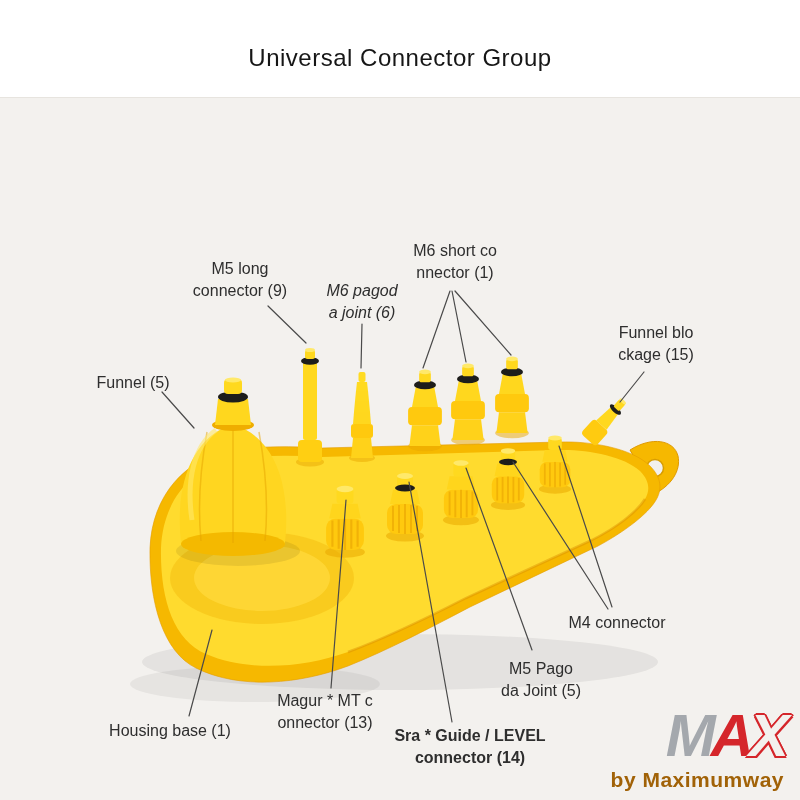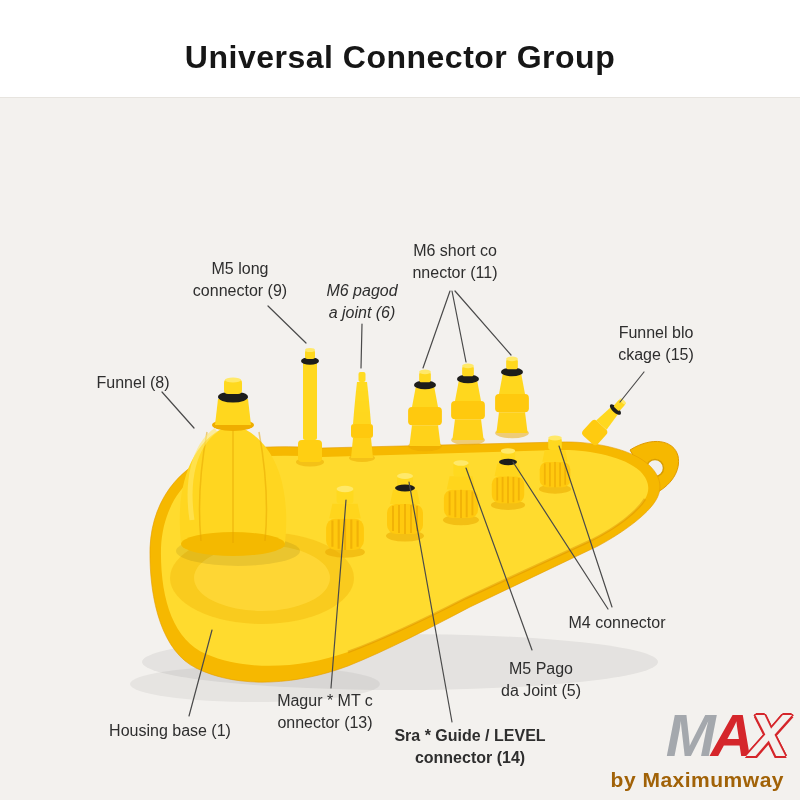--- a/index.html
+++ b/index.html
@@ -8,21 +8,21 @@
     background:#f3f1ee;overflow:hidden;
     font-family:"Liberation Sans",sans-serif;
   }
   .header{
     position:absolute;top:0;left:0;width:800px;height:98px;
     background:#ffffff;border-bottom:1px solid #e7e4df;
     display:flex;align-items:center;justify-content:center;
     padding-top:18px;box-sizing:border-box;
   }
   .title{
-    margin:0;font-size:32px;font-weight:700;color:#161616;letter-spacing:.5px;
+    margin:0;font-size:24px;font-weight:400;color:#161616;letter-spacing:.5px;
   }
   .diagram{position:absolute;top:0;left:0;width:800px;height:800px;}
   svg.illustration{position:absolute;top:0;left:0;}
   .label{
     position:absolute;transform:translateX(-50%);
     font-size:16px;line-height:1.38;color:#2e2e2e;
     text-align:center;white-space:pre-line;
   }
   .watermark{position:absolute;right:16px;bottom:8px;text-align:right;}
   .wm-logo{
@@ -162,24 +162,24 @@
         <line x1="331" y1="688" x2="346" y2="500"></line>
         <line x1="189" y1="716" x2="212" y2="630"></line>
       </g>
     </svg>
 
     <div class="label" style="left:240px;top:258px;">M5 long
 connector (9)</div>
     <div class="label" style="left:362px;top:280px;font-style:italic;">M6 pagod
 a joint (6)</div>
     <div class="label" style="left:455px;top:240px;">M6 short co
-nnector (11)</div>
+nnector (1)</div>
     <div class="label" style="left:656px;top:322px;">Funnel blo
 ckage (15)</div>
-    <div class="label" style="left:133px;top:372px;">Funnel (8)</div>
+    <div class="label" style="left:133px;top:372px;">Funnel (5)</div>
     <div class="label" style="left:617px;top:612px;">M4 connector</div>
     <div class="label" style="left:541px;top:650px;margin-top:8px;">M5 Pago
 da Joint (5)</div>
     <div class="label" style="left:470px;top:725px;font-weight:bold;">Sra * Guide / LEVEL
 connector (14)</div>
     <div class="label" style="left:325px;top:690px;">Magur * MT c
 onnector (13)</div>
     <div class="label" style="left:170px;top:720px;">Housing base (1)</div>
 
     <div class="watermark">

